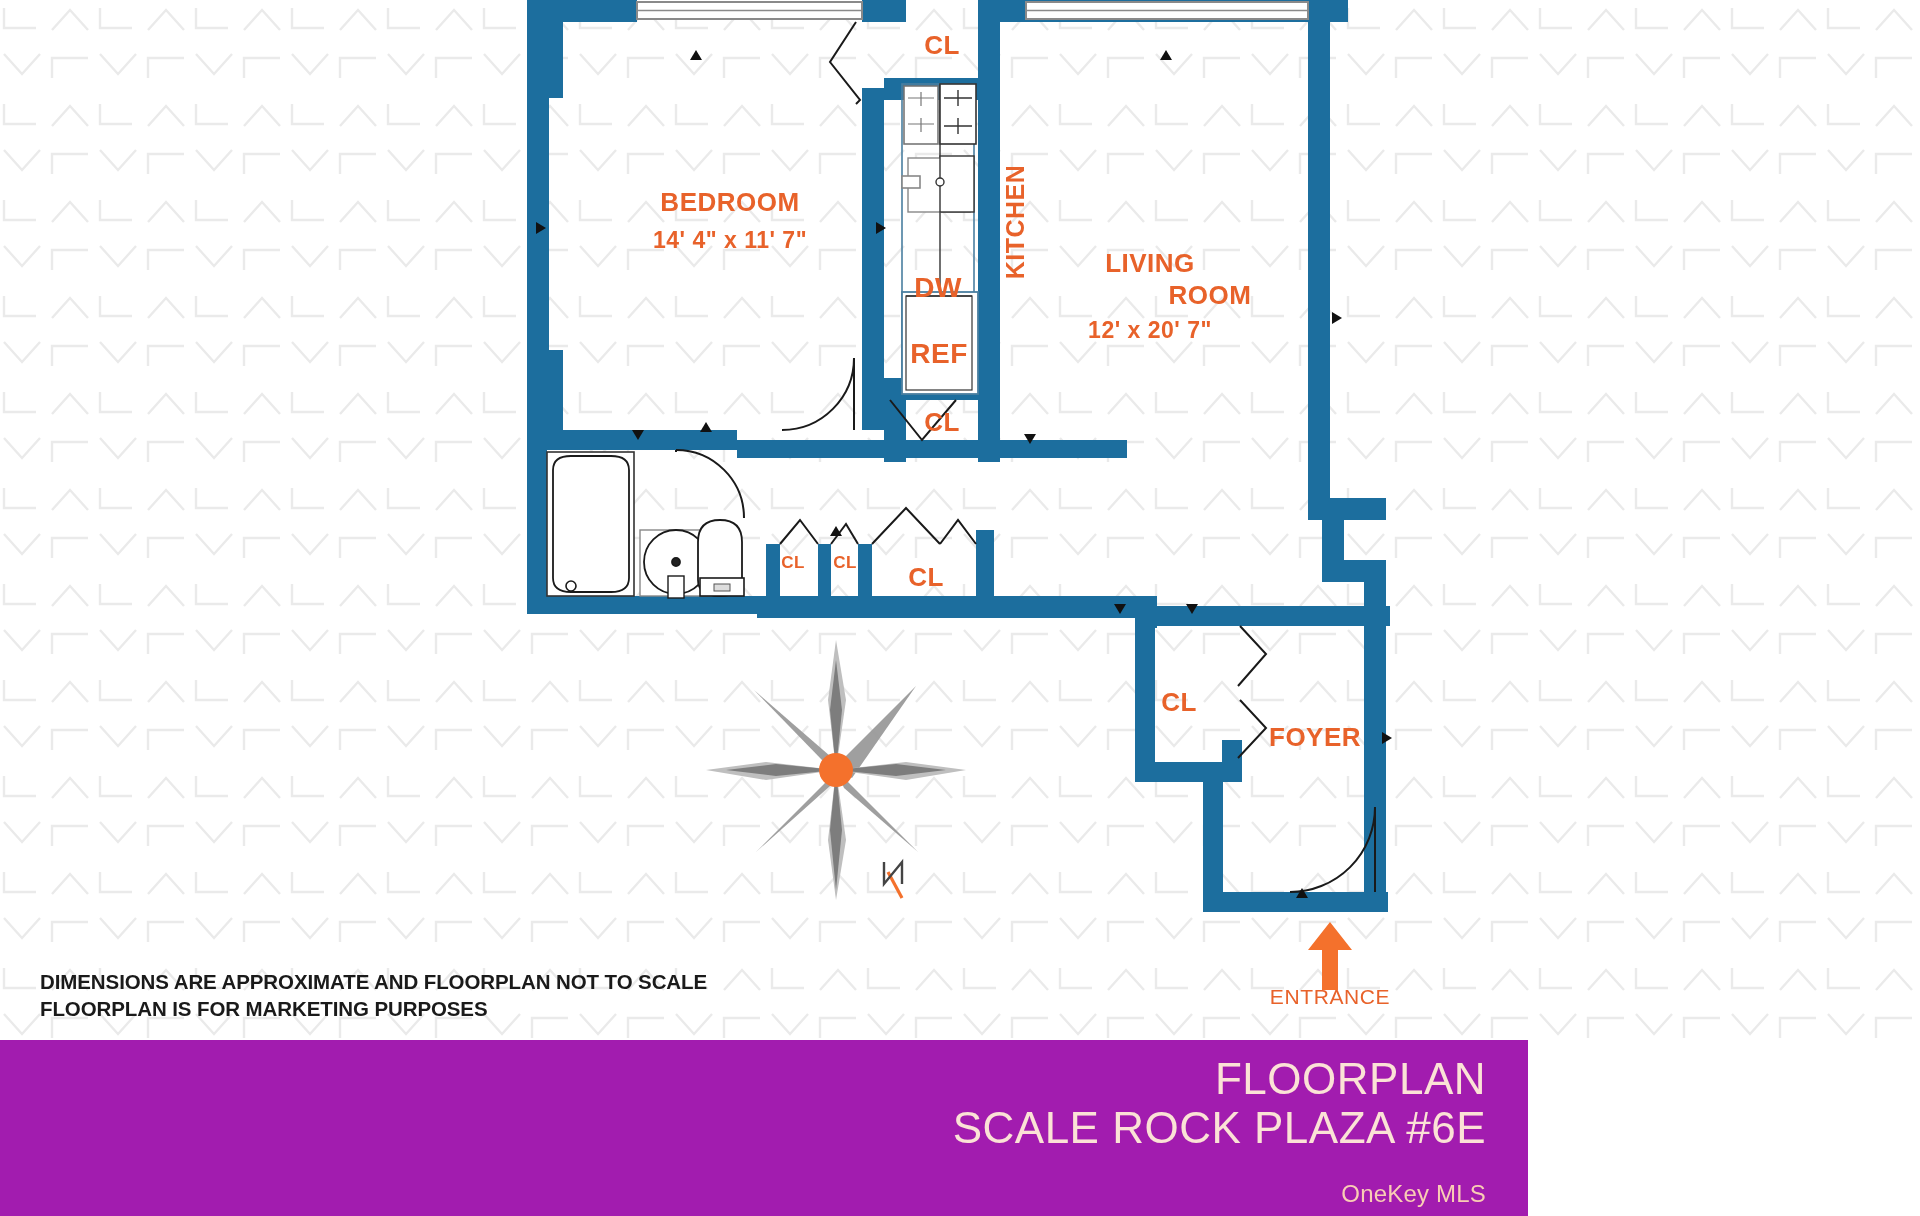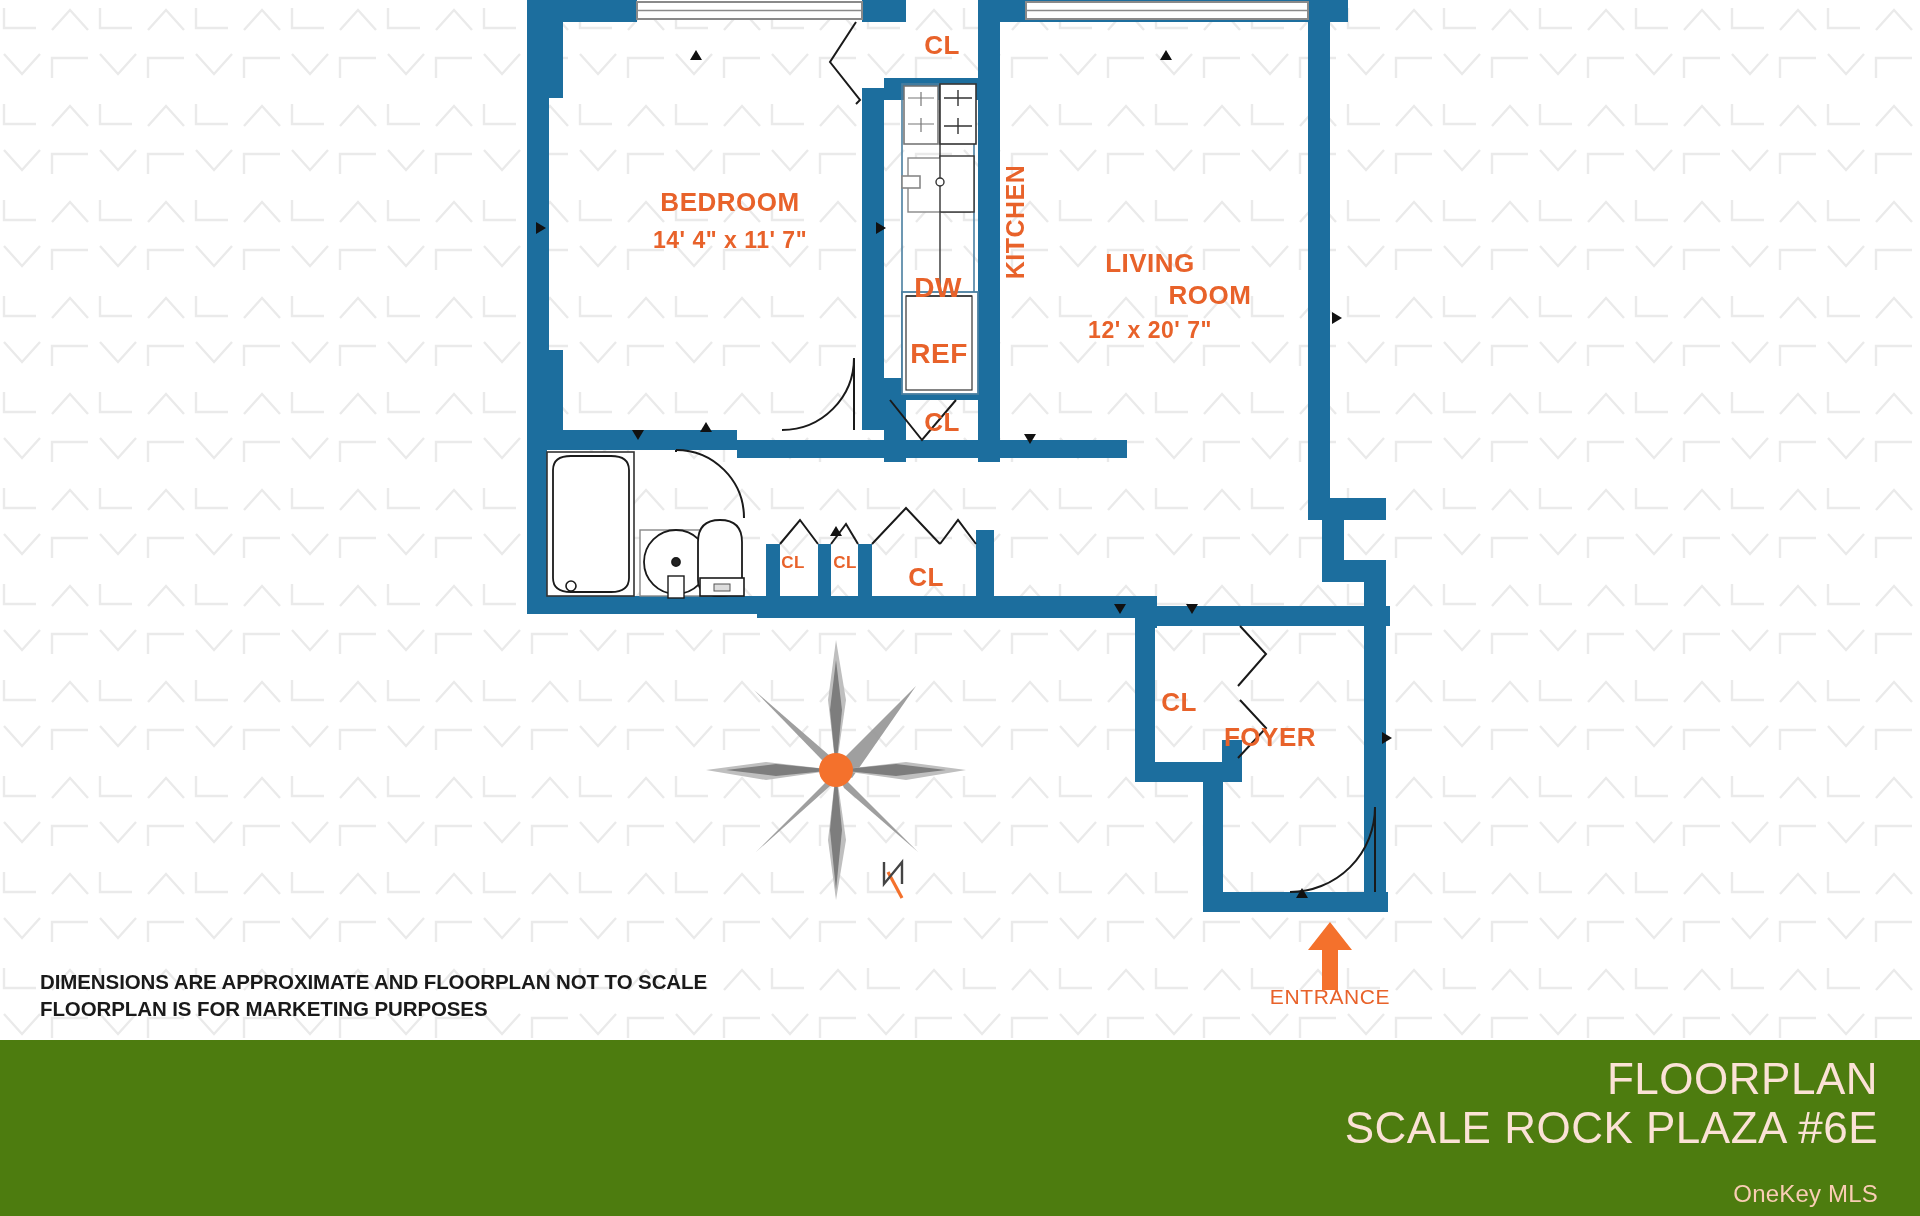--- a/index.html
+++ b/index.html
@@ -68,23 +68,23 @@
     letter-spacing: -0.1px;
     white-space: pre-line;
     margin-top: 20px;
   }
 
   
   #footer {
     position: absolute;
     left: 0;
     top: 1040px;
-    width: 1920px;
+    width: 1528px;
     height: 176px;
-    background: #4d7c0f;
+    background: #a21caf;
   }
   #footer-text {
     position: absolute;
     right: 42px;
     top: 14px;
     text-align: right;
     color: #FBE2D6;
     font-family: "Liberation Sans", sans-serif;
     font-weight: normal;
     font-size: 44px;
@@ -316,21 +316,21 @@
 
   <div class="lbl room" style="left:620px; top:188px; width:220px;">BEDROOM</div>
   <div class="lbl dim" style="left:620px; top:228px; width:220px;">14' 4" x 11' 7"</div>
 
   <div class="lbl room" style="left:1050px; top:249px; width:200px;">LIVING</div>
   <div class="lbl room" style="left:1110px; top:281px; width:200px;">ROOM</div>
   <div class="lbl dim" style="left:1050px; top:318px; width:200px;">12' x 20' 7"</div>
 
   <div class="lbl vert" style="left:945px; top:208px; width:140px;">KITCHEN</div>
 
-  <div class="lbl room" style="left:1200px; top:723px; width:140px; text-align:center;">FOYER</div>
+  <div class="lbl room" style="left:1269px; top:723px; width:140px; text-align:left;">FOYER</div>
 
   <div class="lbl cl" style="left:892px; top:31px; width:100px;">CL</div>
 
   <div class="lbl cl" style="left:892px; top:408px; width:100px;">CL</div>
 
   <div class="lbl clsm" style="left:768px; top:553px; width:50px;">CL</div>
 
   <div class="lbl clsm" style="left:820px; top:553px; width:50px;">CL</div>
 
   <div class="lbl cl" style="left:878px; top:563px; width:96px;">CL</div>

